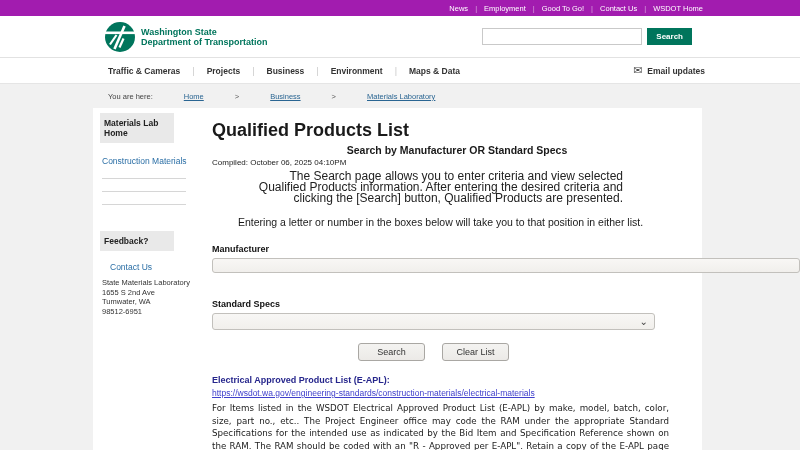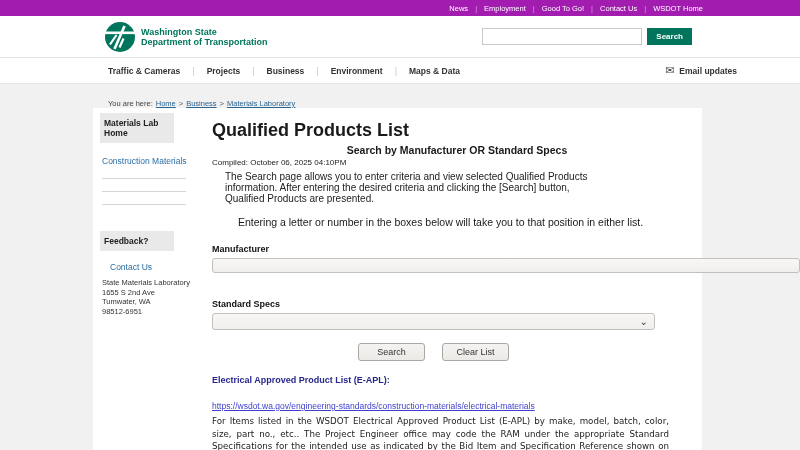--- a/index.html
+++ b/index.html
@@ -17,30 +17,30 @@
   .logo-wrap { position:absolute; left:105px; top:6px; display:flex; align-items:center; }
   .logo-text { margin-left:6px; color:#00755C; font-weight:bold; font-size:9px; line-height:10px; }
   .hdr-search { position:absolute; right:108px; top:12px; display:flex; }
   .hdr-search input { width:160px; height:17px; border:1px solid #c9c9c9; background:#fff;
     font-size:8px; padding:0 4px; }
   .hdr-search button { margin-left:5px; height:17px; padding:0 9px; background:#00755C;
     color:#fff; border:none; font-size:8px; font-weight:bold; cursor:pointer; }
 
   
   .nav { height:27px; background:#fff; border-top:1px solid #e2e2e2; border-bottom:1px solid #e5e5e5;
-    display:flex; align-items:center; padding:0 63px 0 108px; }
+    display:flex; align-items:center; padding:0 95px 0 108px; }
   .nav a { font-size:8.5px; font-weight:bold; color:#333; text-decoration:none; padding:0 12px; cursor:pointer; }
   .nav a:first-child { padding-left:0; }
   .nav .sep { color:#c9c9c9; font-size:9px; }
   .nav .email { margin-left:auto; display:flex; align-items:center; font-size:8.5px; font-weight:bold; color:#333; cursor:pointer; }
   .nav .email .env { font-size:11px; font-weight:normal; margin-right:5px; color:#444; }
 
   
-  .crumbs { height:24px; display:flex; align-items:flex-end; padding-left:108px;
-    font-size:7.5px; color:#444; }
+  .crumbs { height:24px; display:flex; align-items:center; padding-left:108px;
+    font-size:7.5px; color:#444;gap:28px; }
   .crumbs a { color:#2a6592; text-decoration:underline; margin:0 3px; cursor:pointer; }
   .crumbs .sep { color:#555; }
 
   
   .card { position:absolute; left:93px; top:108px; width:609px; height:342px; background:#fff; }
 
   
   .sidebar { position:absolute; left:7px; top:5px; width:100px; }
   .side-head { background:#e9e9e9; font-size:8.5px; font-weight:bold; color:#222;
     padding:5px 4px; width:74px; cursor:pointer; }
@@ -48,35 +48,35 @@
   .side-div { width:84px; border-bottom:1px solid #d6d6d6; margin:12px 0 0 2px; }
   .side-head2 { margin-top:26px; }
   .contact { color:#2a6ea5; font-size:8.5px; margin:11px 0 0 10px; cursor:pointer; display:block; text-decoration:none; }
   .addr { font-size:7.5px; line-height:9.5px; color:#333; margin:6px 0 0 2px; }
 
   
   .main { position:absolute; left:119px; top:12px; width:490px; }
   .title { font-size:18px; font-weight:bold; text-align:left; color:#1a1a1a; }
   .subtitle { font-size:10.5px; font-weight:bold; text-align:center; margin-top:3px; color:#1a1a1a; }
   .compiled { font-size:8px; color:#222; margin-top:2px; }
-  .intro { font-size:10px; line-height:11px; margin:4px 0 0 13px; width:375px; color:#222; }
+  .intro { font-size:12px; line-height:11px; margin:4px 0 0 36px; width:375px; color:#222;text-align:right; }
   .hint { font-size:10.5px; line-height:16px; margin:10px 0 0 26px; width:410px; color:#1a1a1a; }
   .fldlabel { font-size:9px; font-weight:bold; margin-top:14px; color:#111; }
   .selbox { margin-top:4px; height:15px; background:linear-gradient(#f8f7f5,#f1efec);
     border:1px solid #c2c0bc; border-radius:3px; display:flex; align-items:center;
     justify-content:flex-end; padding:0 6px; cursor:pointer; }
   .man-box { width:588px; }
   .spec-label { margin-top:26px; }
   .spec-box { width:443px; height:17px; }
   .selbox .chev { font-size:10px; color:#444; line-height:6px; }
   .btnrow { width:443px; margin-top:13px; display:flex; justify-content:center; gap:17px; }
   .btn { font-size:9px; color:#333; background:linear-gradient(#f4f3f1,#eceae7);
     border:1px solid #a9a7a3; border-radius:3px; padding:3px 0; width:67px; cursor:pointer; }
   .eapl-head { margin-top:14px; font-size:9px; font-weight:bold; color:#26268c; }
-  .eapl-link { display:block; margin-top:16px; font-size:8.5px; line-height:11px; color:#4040cc;
+  .eapl-link { display:block; margin-top:3px; font-size:8.5px; line-height:11px; color:#4040cc;
     text-decoration:underline; width:360px; word-wrap:break-word; cursor:pointer; }
   .eapl-text { margin-top:3px; width:457px; font-family:"DejaVu Sans", sans-serif;
     font-size:8.7px; line-height:12.5px; text-align:justify; color:#222; }
 </style>
 </head>
 <body>
 
 <div class="topbar">
   <a>News</a>
   <span class="sep">|</span>

